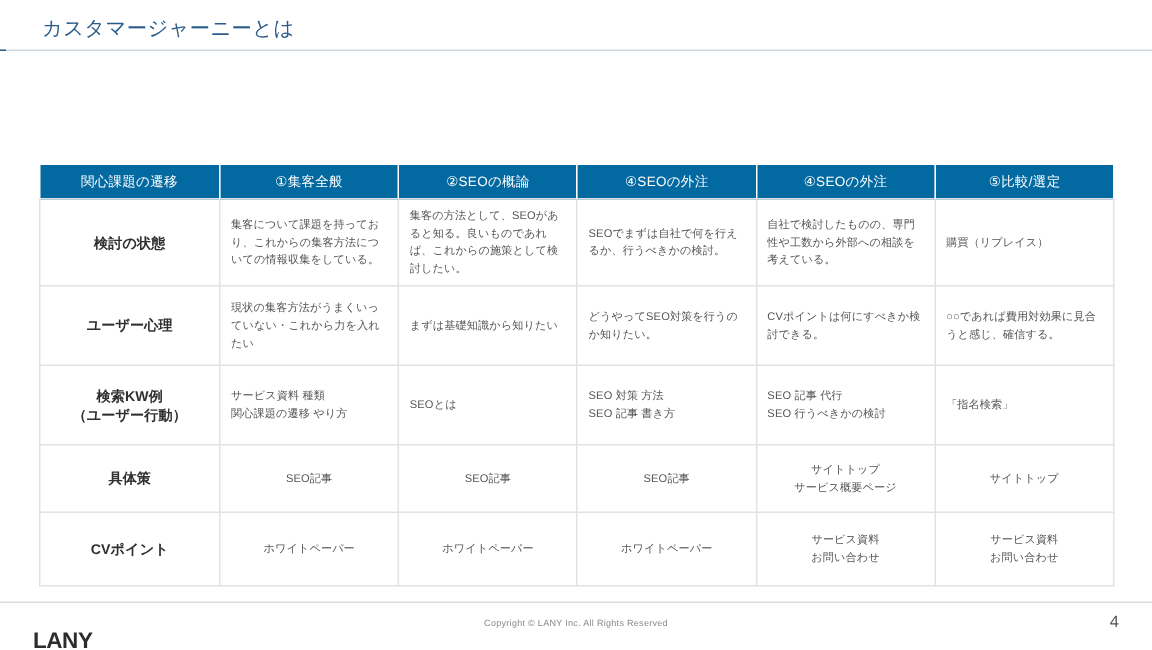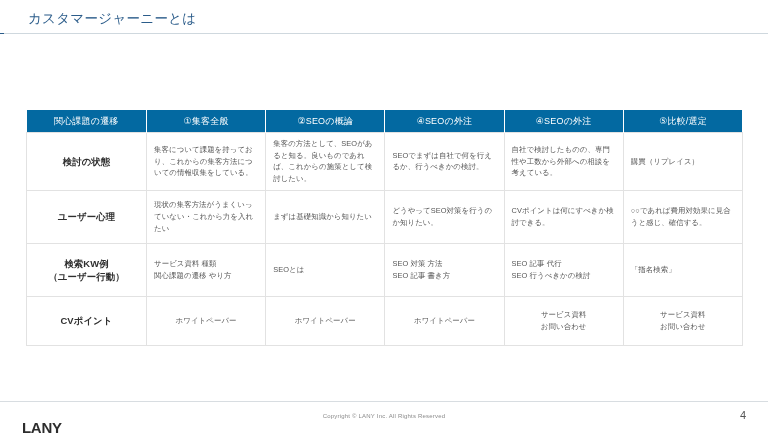--- a/index.html
+++ b/index.html
@@ -263,20 +263,41 @@
               <span class="cellline">SEO 記事 書き方</span>
             </td>
             <td>
               <span class="cellline">SEO 記事 代行</span>
               <span class="cellline">SEO 行うべきかの検討</span>
             </td>
             <td>
               <span class="cellline">「指名検索」</span>
             </td>
           </tr>
+          <tr class="r5">
+            <td class="rowhead">
+              <span class="cellline">具体策</span>
+            </td>
+            <td class="c-center">
+              <span class="cellline">SEO記事</span>
+            </td>
+            <td class="c-center">
+              <span class="cellline">SEO記事</span>
+            </td>
+            <td class="c-center">
+              <span class="cellline">SEO記事</span>
+            </td>
+            <td class="c-center">
+              <span class="cellline">サイトトップ</span>
+              <span class="cellline">サービス概要ページ</span>
+            </td>
+            <td class="c-center">
+              <span class="cellline">サイトトップ</span>
+            </td>
+          </tr>
           <tr class="r6">
             <td class="rowhead">
               <span class="cellline">CVポイント</span>
             </td>
             <td class="c-center">
               <span class="cellline">ホワイトペーパー</span>
             </td>
             <td class="c-center">
               <span class="cellline">ホワイトペーパー</span>
             </td>

